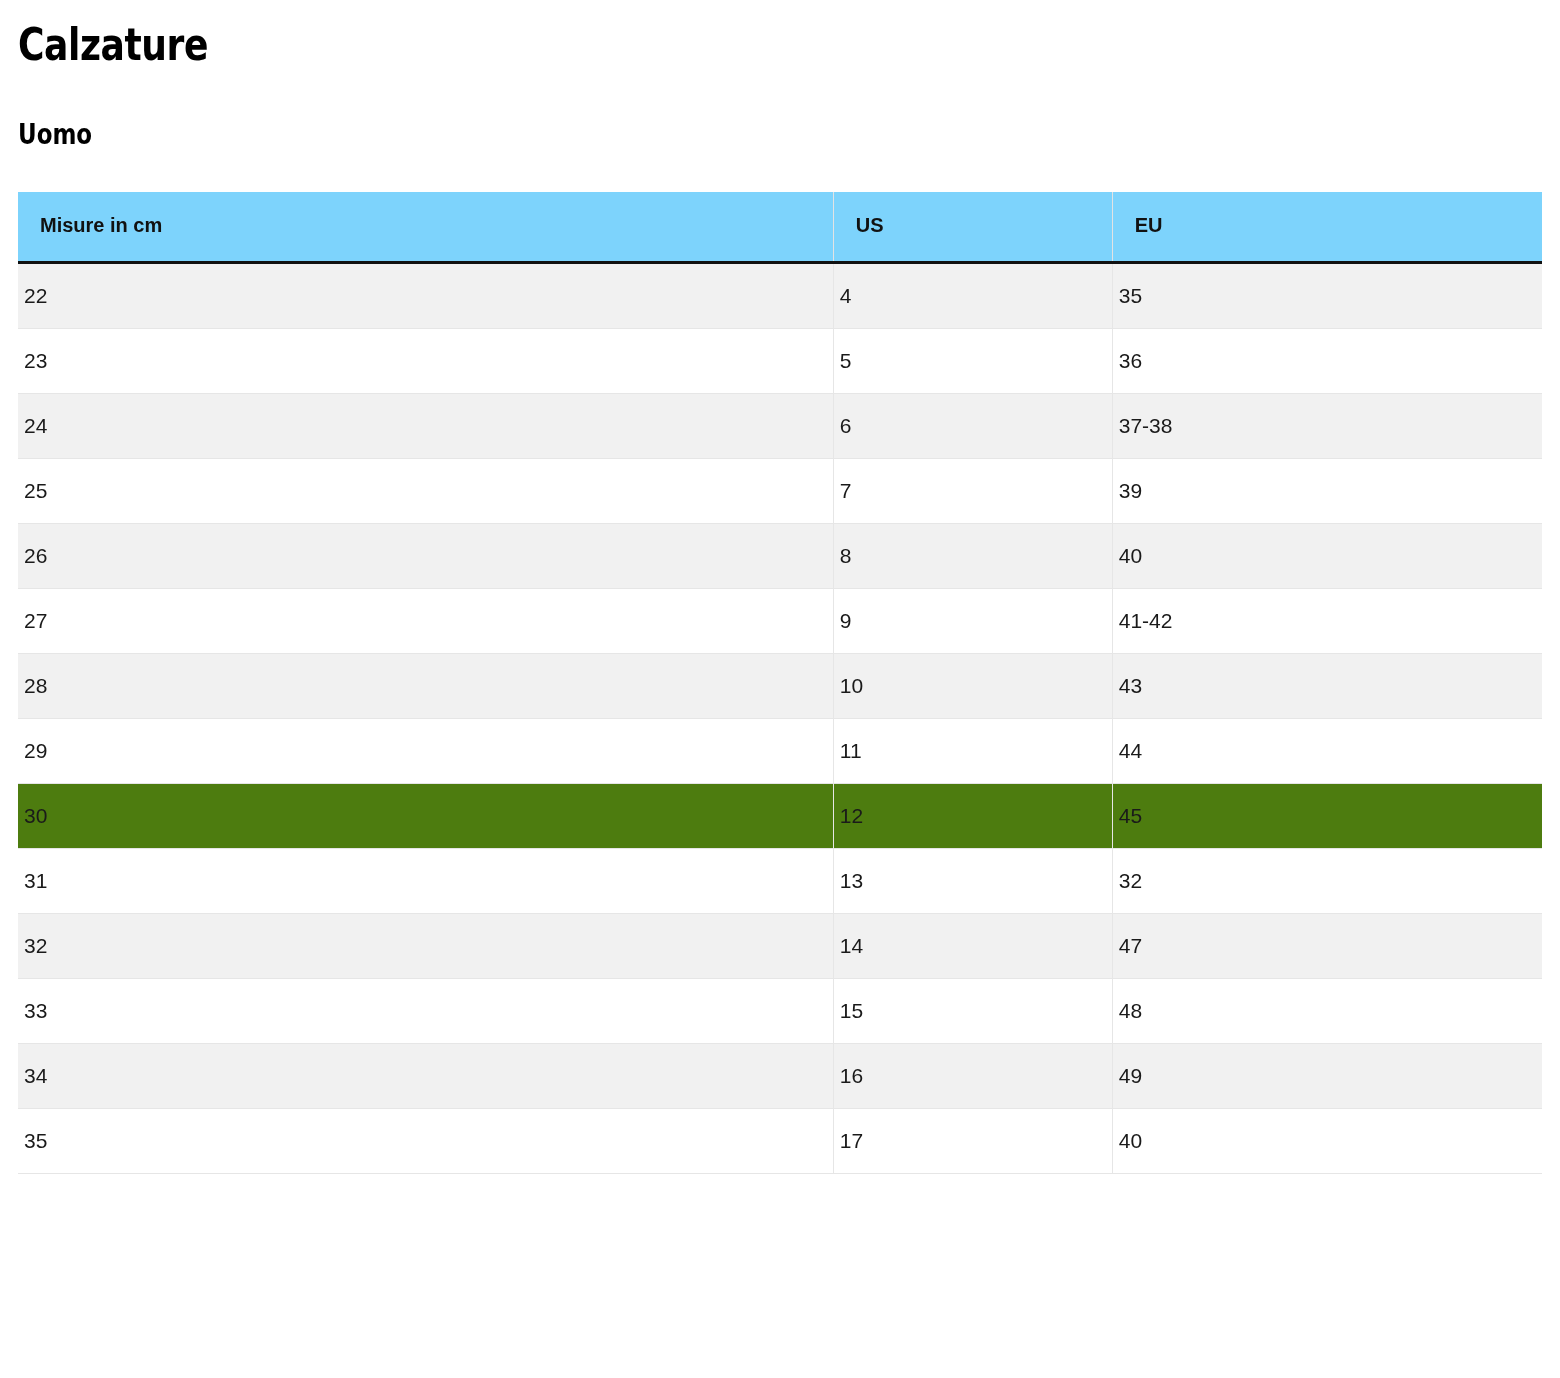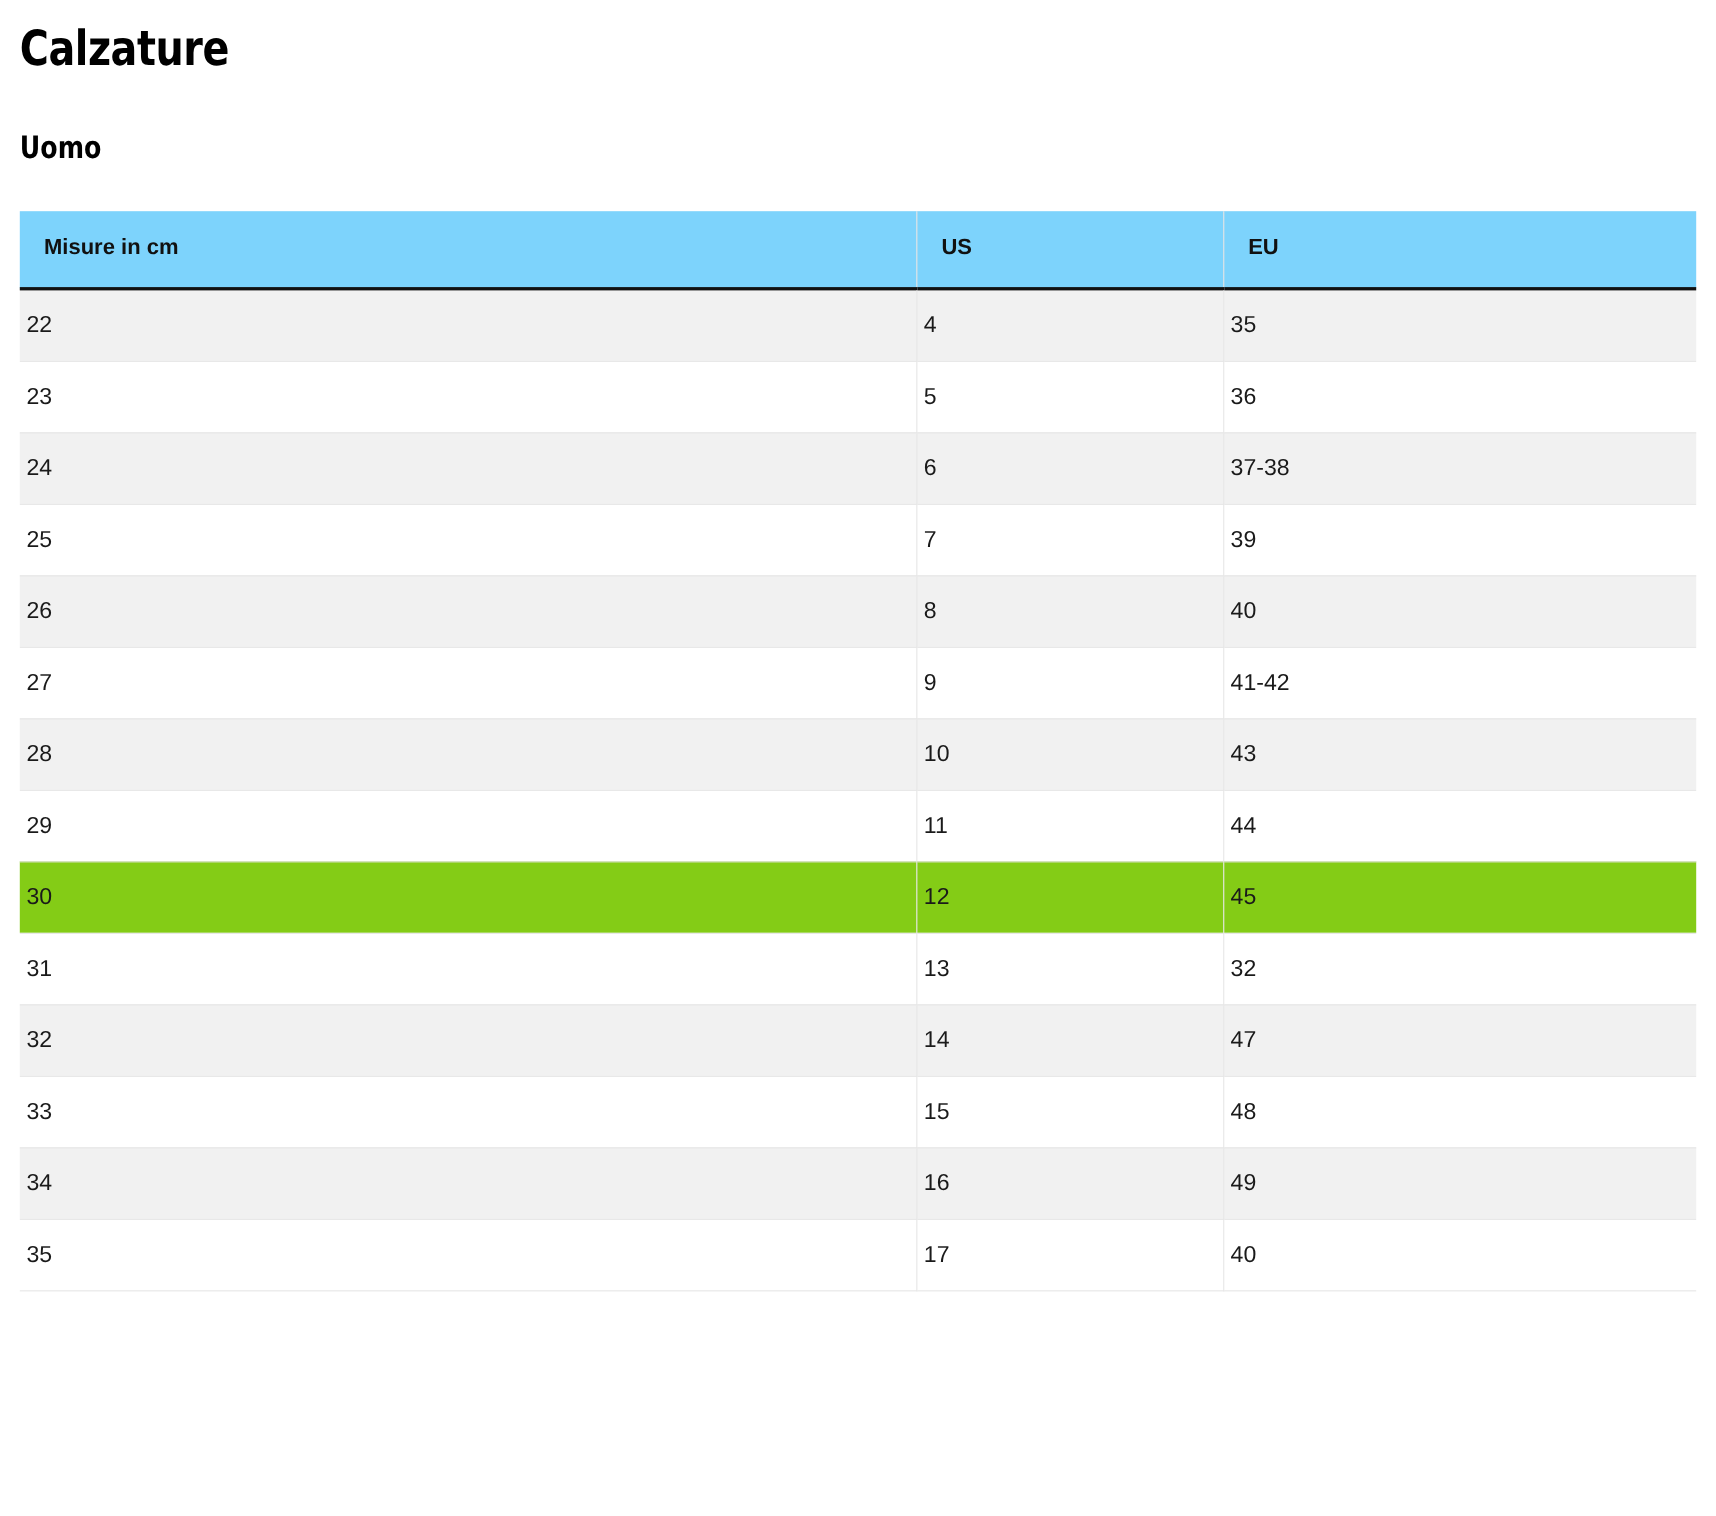--- a/index.html
+++ b/index.html
@@ -70,21 +70,21 @@
     font-size: 21px;
     font-weight: 400;
     color: #1a1a1a;
     padding: 20px 6px;
     border-bottom: 1px solid #e6e6e6;
     border-right: 1px solid #e6e6e6;
     white-space: nowrap;
   }
   table.size-table tbody td:last-child { border-right: none; }
   table.size-table tbody tr.alt td { background: #f1f1f1; }
-  table.size-table tbody tr.highlight td { background: #84cc16; }
+  table.size-table tbody tr.highlight td { background: #4d7c0f; }
 </style>
 </head>
 <body>
 
 <div class="page">
 
   <h1 class="page-title">Calzature</h1>
 
   <h2 class="section-title">Uomo</h2>
 

